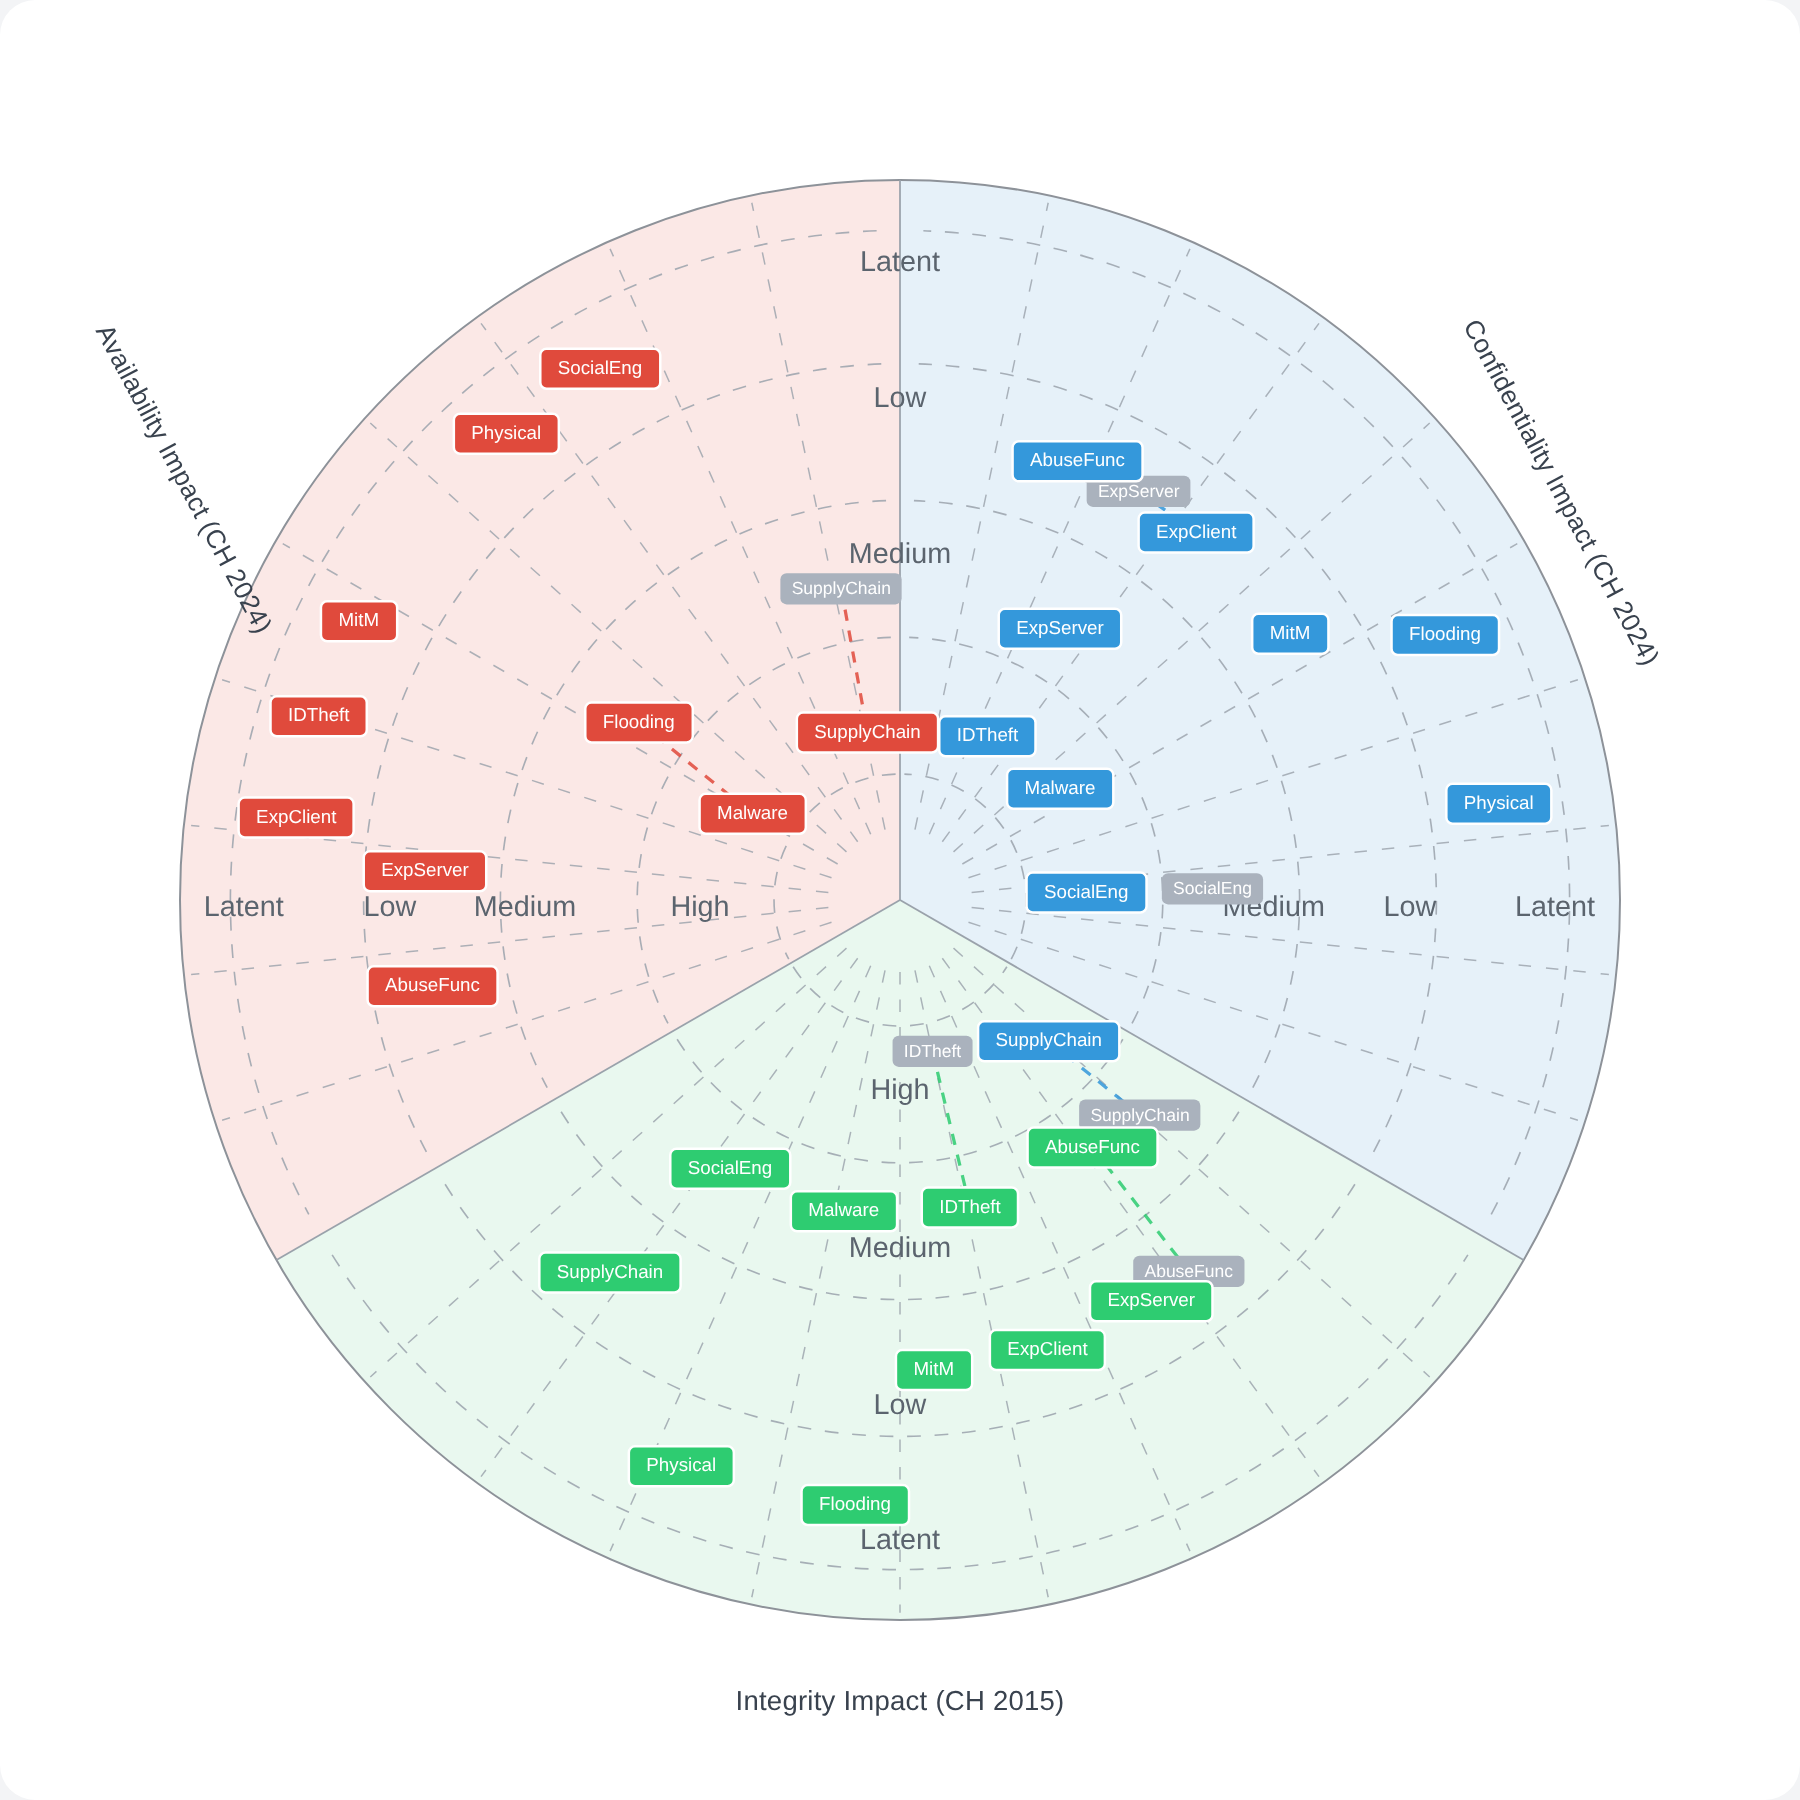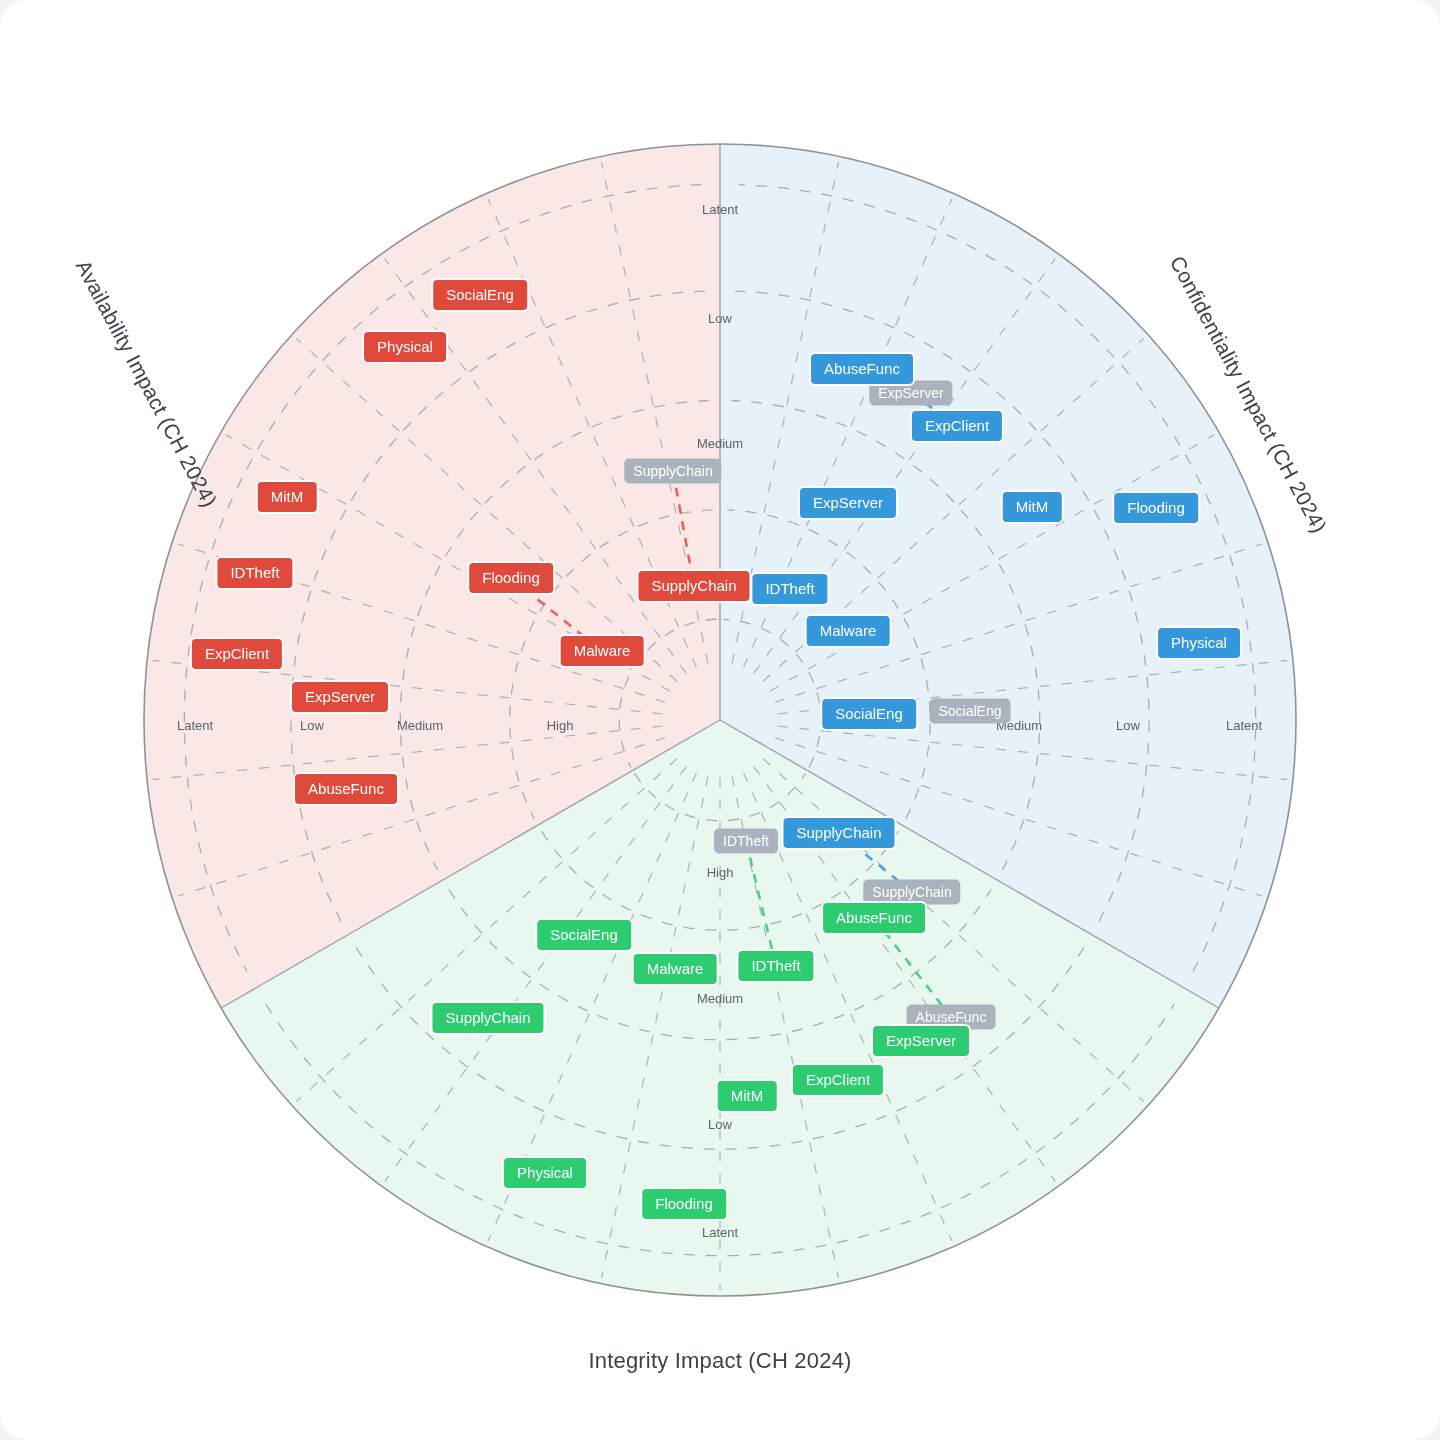--- a/index.html
+++ b/index.html
@@ -7,21 +7,21 @@
   #stage{
     position:relative;width:1440px;height:1440px;background:#ffffff;
     border-radius:28px;overflow:hidden;
   }
   #svgroot{position:absolute;left:0;top:0;width:1440px;height:1440px;}
   .axis-title{
     position:absolute;font-size:21px;color:#39424e;white-space:nowrap;
     letter-spacing:.2px;
   }
   .tick{
-    position:absolute;font-size:13px;color:#5b646e;white-space:nowrap;
+    position:absolute;font-size:23px;color:#5b646e;white-space:nowrap;
     transform:translate(-50%,-50%);
   }
   .node{
     position:absolute;transform:translate(-50%,-50%);
     border-radius:6px;padding:7px 13px 8px 13px;
     font-size:15px;line-height:1;color:#ffffff;white-space:nowrap;
     border:2.5px solid #ffffff;
     box-sizing:border-box;
   }
   .node.ghost{
@@ -156,15 +156,15 @@
       <div class="tick" style="left: 720px; top: 872px;">High</div>
       <div class="tick" style="left: 720px; top: 998px;">Medium</div>
       <div class="tick" style="left: 720px; top: 1124px;">Low</div>
       <div class="tick" style="left: 720px; top: 1232px;">Latent</div>
     </div>
 
   <div class="axis-title" style="left:92px;top:256px;transform-origin:left top;transform:rotate(62deg);">Availability Impact (CH 2024)</div>
 
   <div class="axis-title" style="left:1186px;top:252px;transform-origin:left top;transform:rotate(62deg);">Confidentiality Impact (CH 2024)</div>
 
-  <div class="axis-title" style="left:720px;top:1361px;transform:translate(-50%,-50%);font-size:22px;">Integrity Impact (CH 2024)</div>
+  <div class="axis-title" style="left:720px;top:1361px;transform:translate(-50%,-50%);font-size:22px;">Integrity Impact (CH 2015)</div>
 
 </div>
 
 </body></html>

